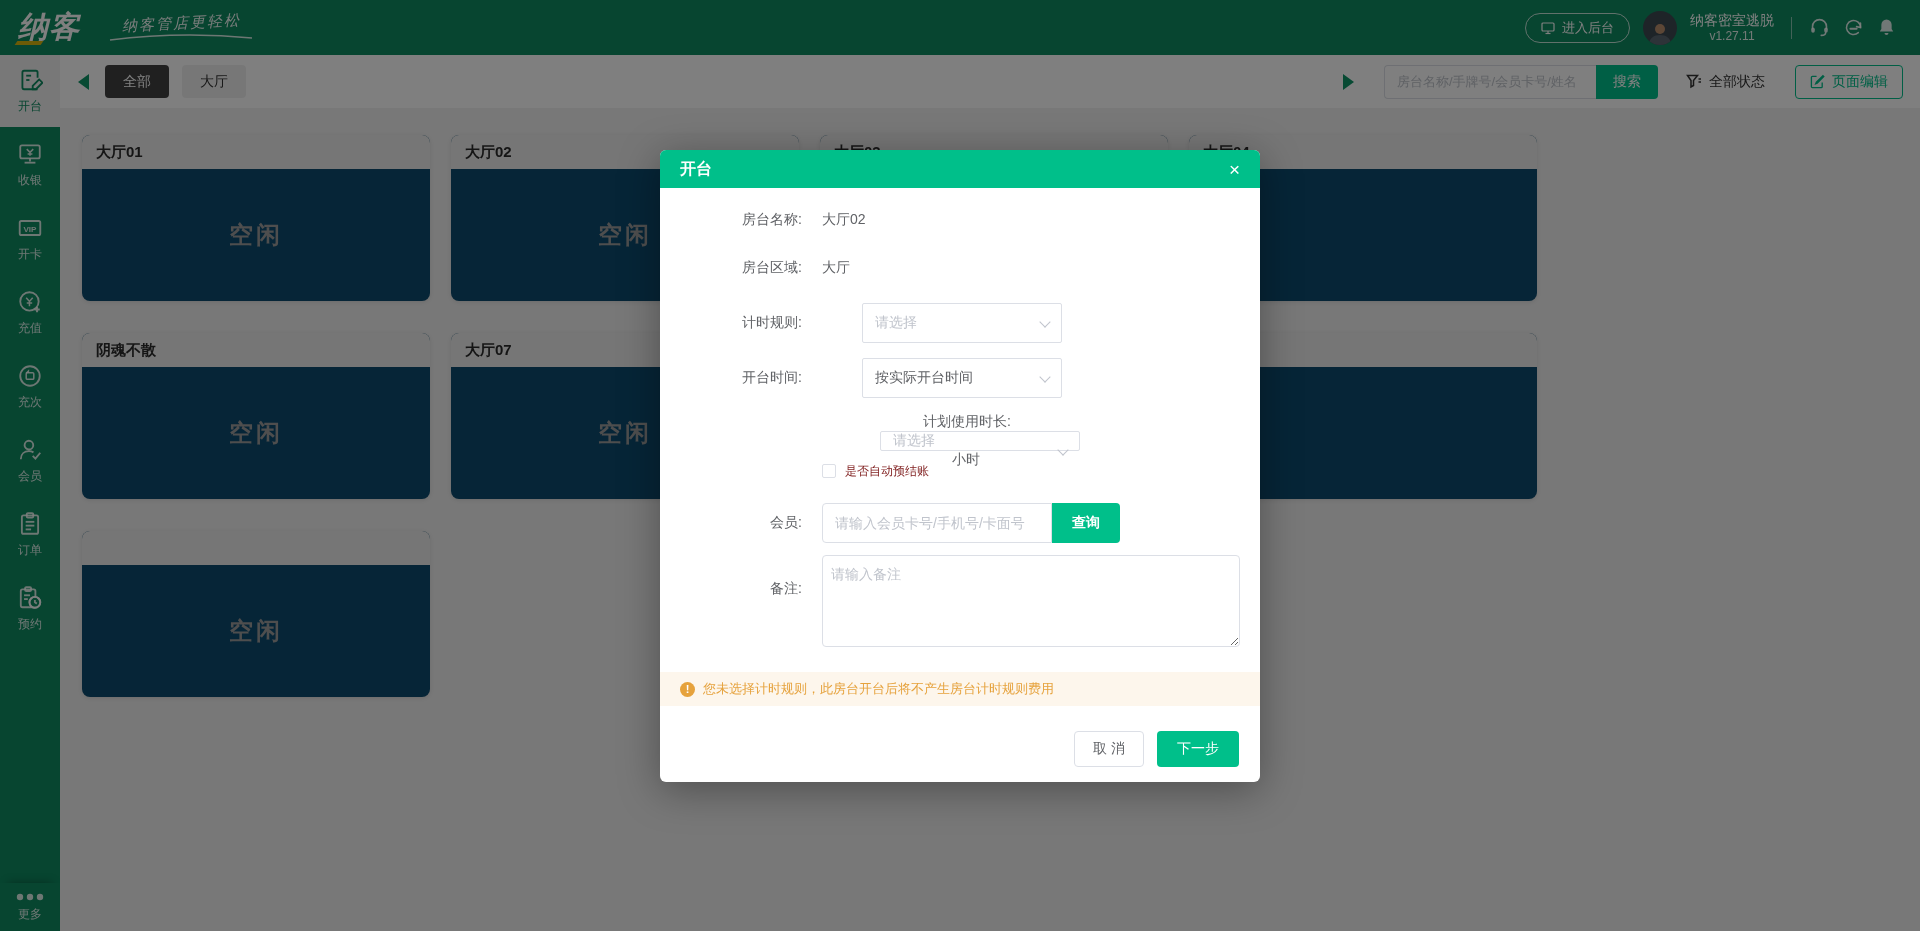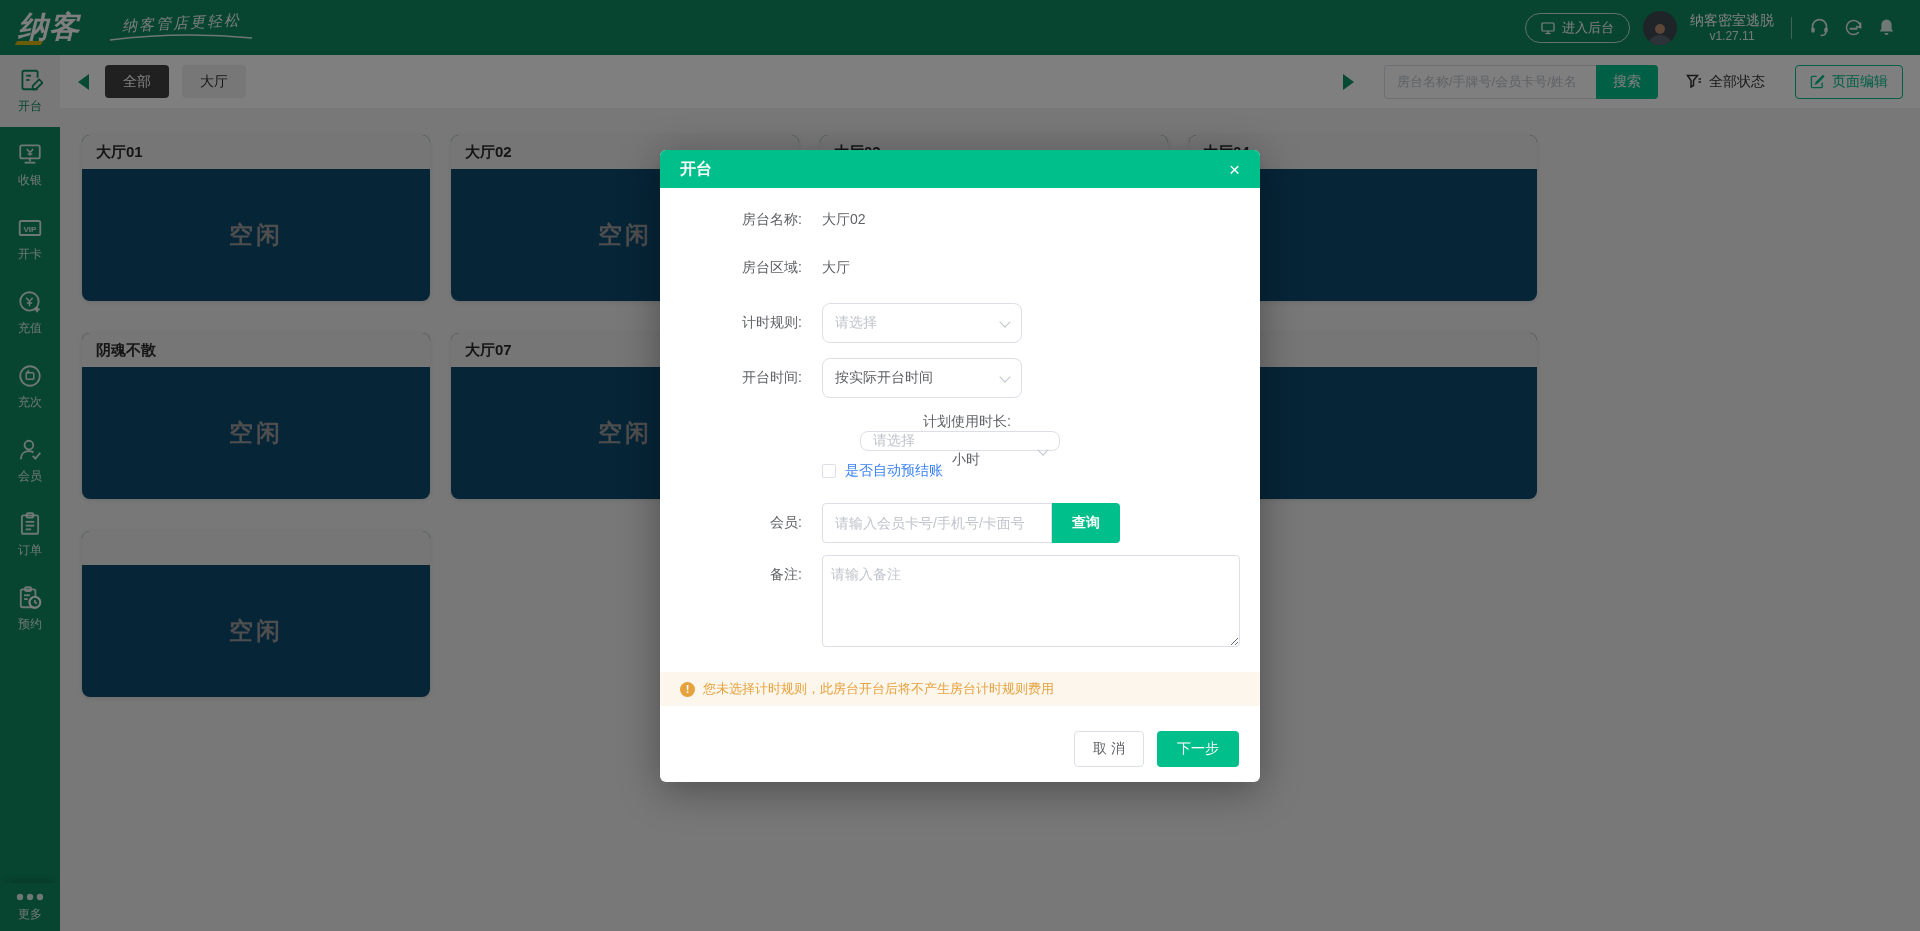--- a/index.html
+++ b/index.html
@@ -80,31 +80,31 @@
   .modal-close{ margin-left:auto; font-size:19px; font-weight:normal; cursor:pointer; line-height:1;}
   .modal-body{ padding:22px 20px 0; }
   .form-row{ display:flex; align-items:center; }
   .form-label{ width:122px; flex-shrink:0; margin-right:20px; text-align:right;
     font-size:14px; color:#606266;}
   .form-value{ font-size:14px; color:#606266; }
   .row-static{ height:20px; }
   .row-select{ height:40px; }
   .mb28{margin-bottom:28px;} .mb25{margin-bottom:25px;} .mb15{margin-bottom:15px;}
   .mb8{margin-bottom:8px;flex-direction:column;} .mb22{margin-bottom:22px;} .mb12{margin-bottom:12px;}
-  .select{ position:relative; width:200px; height:40px; border:1px solid #dcdfe6; border-radius:8px;
-    background:#fff; display:flex; align-items:center; padding:0 30px 0 12px; font-size:14px; cursor:pointer;}
+  .select{ position:relative; width:200px; height:40px; border:1px solid #dcdfe6; border-radius:2px;
+    background:#fff; display:flex; align-items:center; padding:0 30px 0 12px; font-size:14px; cursor:pointer;margin-left:40px;}
   .select .ph{ color:#c0c4cc; }
   .select .val{ color:#606266; }
   .caret{ position:absolute; right:12px; top:14px; width:8px; height:8px;
     border-right:1.5px solid #c0c4cc; border-bottom:1.5px solid #c0c4cc; transform:rotate(45deg);}
   .unit{ margin-left:12px; font-size:14px; color:#606266; }
   .checkbox-row{ margin-left:142px; height:20px; display:flex; align-items:center; }
   .checkbox{ width:14px; height:14px; border:1px solid #dcdfe6; border-radius:2px; background:#fff;
     margin-right:9px; cursor:pointer; flex-shrink:0;}
-  .checkbox-label{ font-size:14px; color:#3b82f6; }
+  .checkbox-label{ font-size:12px; color:#7f1d1d; }
   .member-input{ width:230px; height:40px; border:1px solid #dcdfe6; border-radius:4px 0 0 4px;
     padding:15px 12px; font-size:14px; color:#333; outline:none;}
   .member-input::placeholder{ color:#c0c4cc; }
   .btn-query{ width:68px; height:40px; background:#00BF8A; color:#fff; border:none;
     border-radius:0 4px 4px 0; font-size:14px; font-weight:bold; cursor:pointer;}
   .remark-textarea{ width:438px; height:92px; border:1px solid #dcdfe6; border-radius:4px;
     padding:10px 8px; font-size:14px; color:#333; resize:both; outline:none;
     font-family:"Liberation Sans", sans-serif;}
   .remark-textarea::placeholder{ color:#c0c4cc; }
   .modal-warning{ margin-top:25px; height:34px; background:#FDF6EC; color:#E6A23C;
@@ -368,21 +368,21 @@
     <div class="checkbox-row mb22">
       <span class="checkbox"></span>
       <span class="checkbox-label">是否自动预结账</span>
     </div>
     <div class="form-row row-select mb12">
       <span class="form-label">会员:</span>
       <input class="member-input" type="text" placeholder="请输入会员卡号/手机号/卡面号" style="">
       <button class="btn-query">查询</button>
     </div>
     <div class="form-row" style="align-items:flex-start;">
-      <span class="form-label" style="margin-top:11px;">备注:</span>
+      <span class="form-label" style="margin-top:25px;">备注:</span>
       <textarea class="remark-textarea" placeholder="请输入备注" style=""></textarea>
     </div>
   </div>
   <div class="modal-warning">
     <span class="warn-icon">!</span>
     <span>您未选择计时规则，此房台开台后将不产生房台计时规则费用</span>
   </div>
   <div class="modal-footer">
     <button class="btn-cancel">取 消</button>
     <button class="btn-next">下一步</button>

